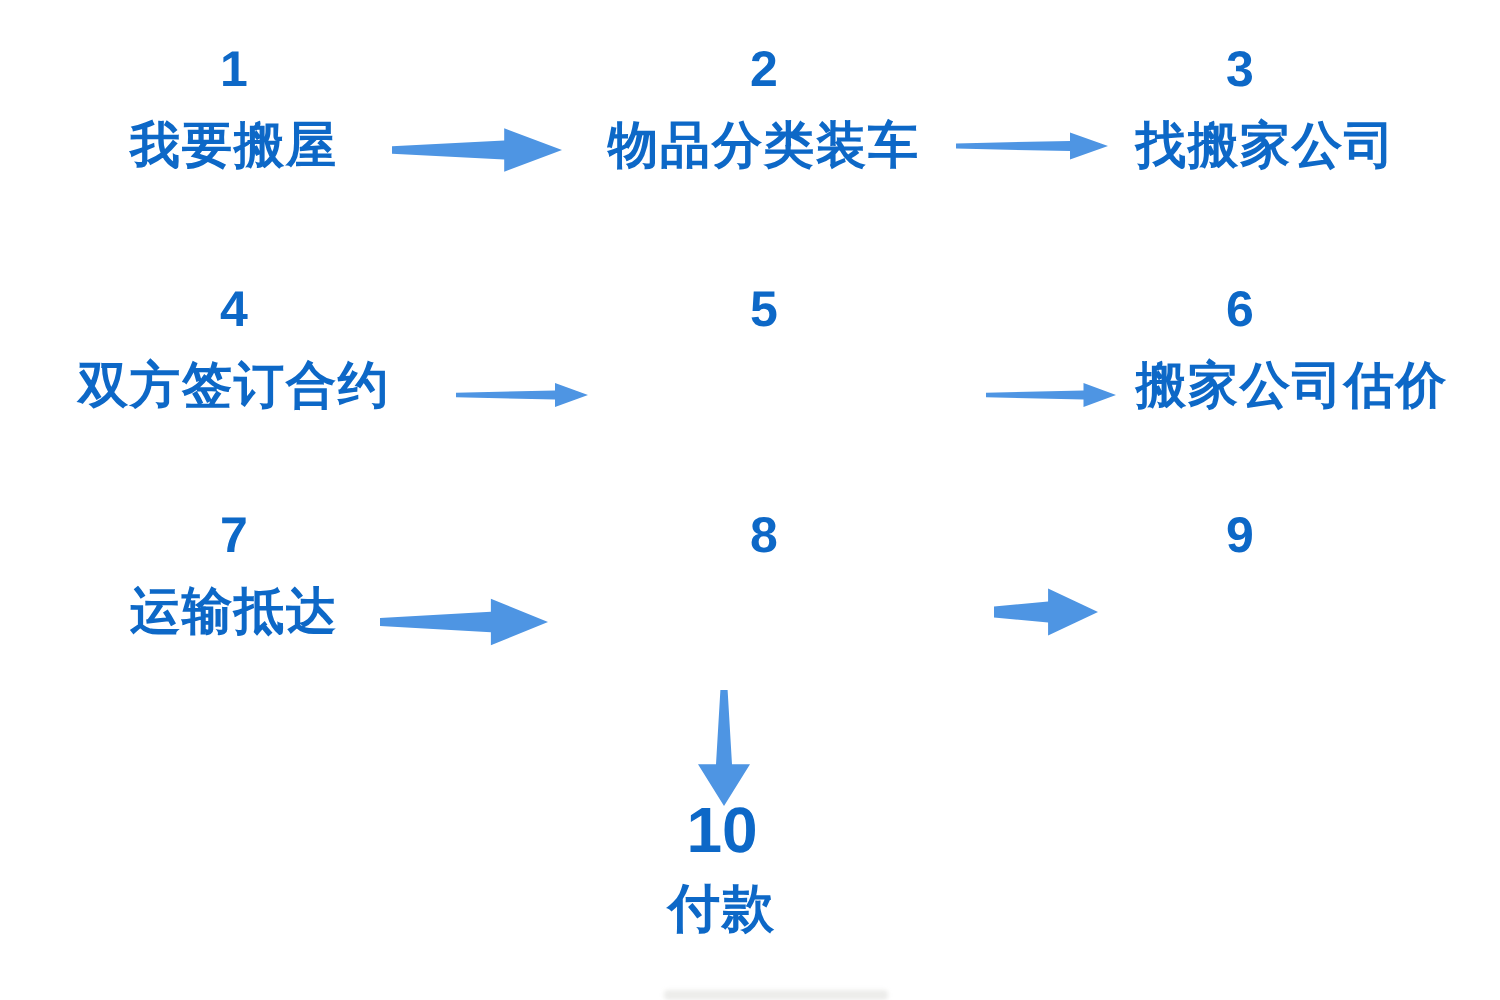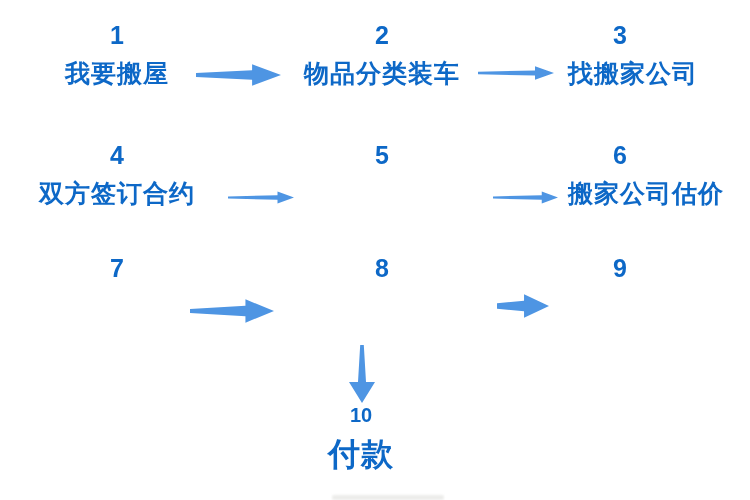--- a/index.html
+++ b/index.html
@@ -27,22 +27,22 @@
   .left-col3 .step-number{width:104px;text-align:center;}
   .step-label{
     display:block;
     margin-top:9px;
     font-size:25px;
     font-weight:700;
     line-height:32px;
     letter-spacing:1px;
     white-space:nowrap;
   }
-  .step-final .step-number{font-size:20px;}
-  .step-final .step-label{font-size:32px;line-height:38px;margin-top:7px;}
+  .step-final .step-number{font-size:32px;}
+  .step-final .step-label{font-size:26px;line-height:38px;margin-top:7px;}
   .connector{position:absolute;}
   .connector svg{display:block;width:100%;height:100%;}
   .connector polygon{fill:var(--arrow);}
   .cutoff-artifact{
     position:absolute;
     left:332px;top:495px;width:112px;height:5px;
     background:rgba(150,150,140,0.18);
     filter:blur(1px);
     border-radius:2px;
   }
@@ -92,20 +92,21 @@
       <polygon points="0,13.4 75,11.8 75,6.5 100,15 75,23.5 75,18.2 0,16.6"></polygon>
     </svg>
   </div>
   <div class="step left-col3" style="left:568px;top:142px;">
     <span class="step-number">6</span>
     <span class="step-label">搬家公司估价</span>
   </div>
 
   <div class="step centered" style="left:7px;top:255px;">
     <span class="step-number">7</span>
+    <span class="step-label">运输抵达</span>
   </div>
   <div class="connector" style="left:190px;top:297px;width:84px;height:28px;">
     <svg viewBox="0 0 100 30" preserveAspectRatio="none">
       <polygon points="0,12.8 66,9.5 66,2.5 100,15 66,27.5 66,20.5 0,17.2"></polygon>
     </svg>
   </div>
   <div class="step centered" style="left:272px;top:255px;">
     <span class="step-number">8</span>
   </div>
   <div class="connector" style="left:497px;top:293px;width:52px;height:26px;">

